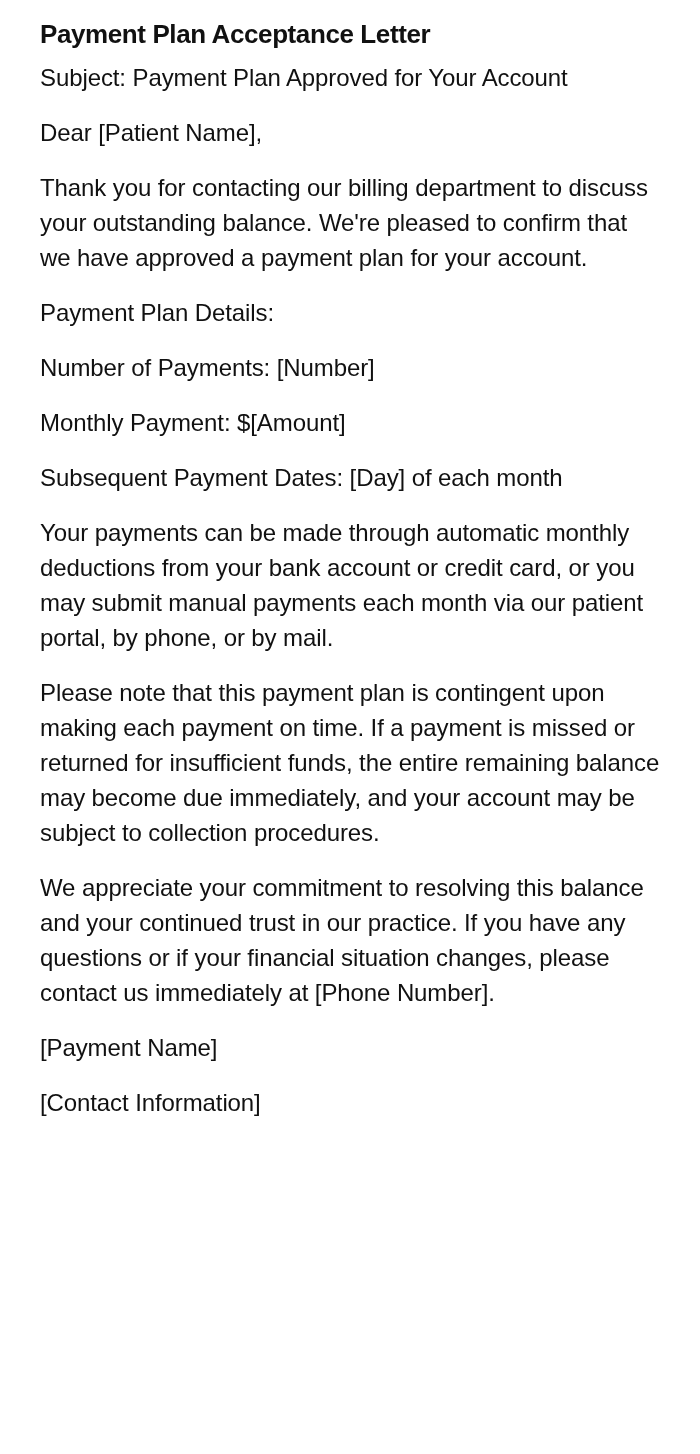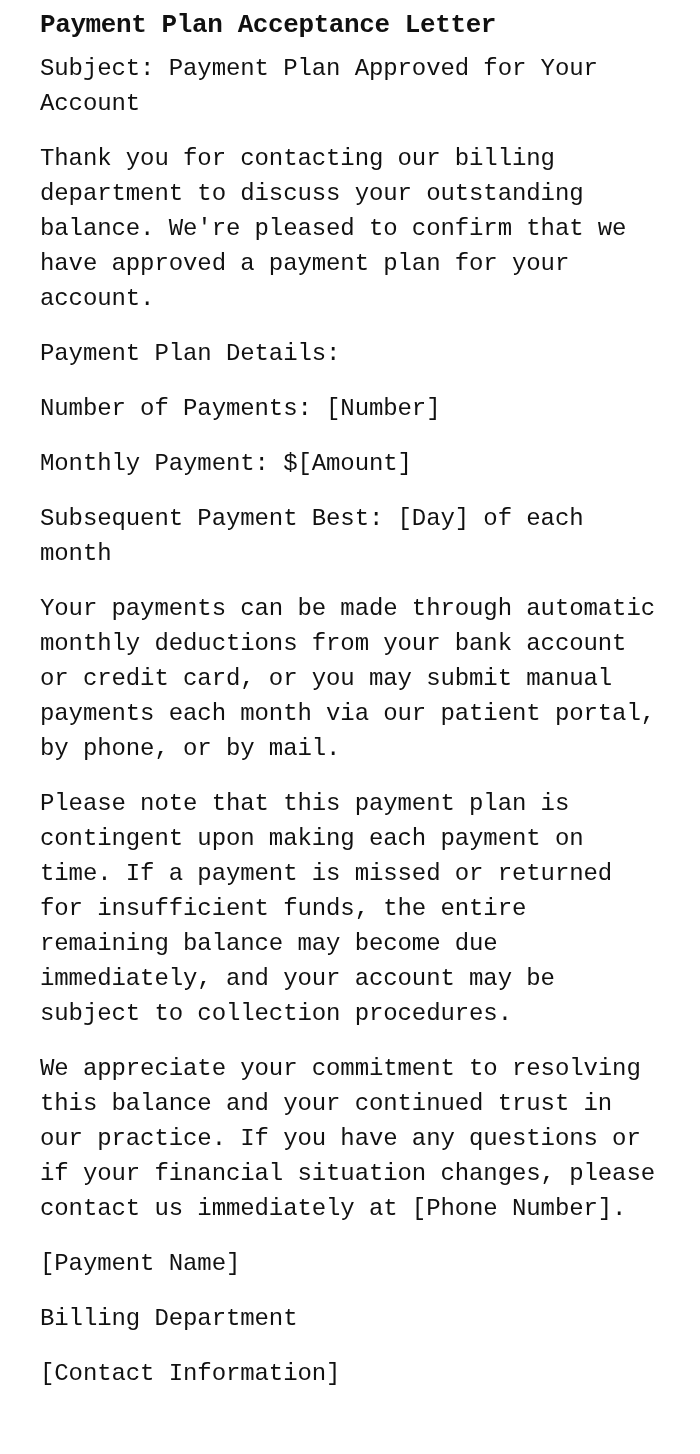--- a/index.html
+++ b/index.html
@@ -3,45 +3,45 @@
 <meta charset="utf-8">
 <style>
   html, body { margin: 0; padding: 0; background: #ffffff; }
   body {
     width: 700px;
     height: 1454px;
     overflow: hidden;
     font-family: "Liberation Sans", sans-serif;
     color: #111111;
   }
-  .doc { padding: 8px 40px 0 40px; font-family: Liberation Mono, monospace; }
+  .doc { padding: 17px 40px 0 40px; }
   .title {
     font-size: 26px;
     font-weight: bold;
     line-height: 34px;
     margin: 0 0 9px 0;
     letter-spacing: -0.4px;
   }
   .p {
     font-size: 24px;
     line-height: 35px;
     margin: 0 0 20px 0;
     letter-spacing: -0.1px;
   }
 </style>
 </head>
 <body>
 
 <div class="doc">
   <h1 class="title">Payment Plan Acceptance Letter</h1>
   <p class="p">Subject: Payment Plan Approved for Your Account</p>
+  <p class="p">Dear [Patient Name],</p>
   <p class="p">Thank you for contacting our billing department to discuss your outstanding balance. We're pleased to confirm that we have approved a payment plan for your account.</p>
   <p class="p">Payment Plan Details:</p>
   <p class="p">Number of Payments: [Number]</p>
   <p class="p">Monthly Payment: $[Amount]</p>
-  <p class="p">Subsequent Payment Best: [Day] of each month</p>
+  <p class="p">Subsequent Payment Dates: [Day] of each month</p>
   <p class="p">Your payments can be made through automatic monthly deductions from your bank account or credit card, or you may submit manual payments each month via our patient portal, by phone, or by mail.</p>
   <p class="p">Please note that this payment plan is contingent upon making each payment on time. If a payment is missed or returned for insufficient funds, the entire remaining balance may become due immediately, and your account may be subject to collection procedures.</p>
   <p class="p">We appreciate your commitment to resolving this balance and your continued trust in our practice. If you have any questions or if your financial situation changes, please contact us immediately at [Phone Number].</p>
   <p class="p">[Payment Name]</p>
-  <p class="p">Billing Department</p>
   <p class="p">[Contact Information]</p>
 </div>
 
 </body></html>

